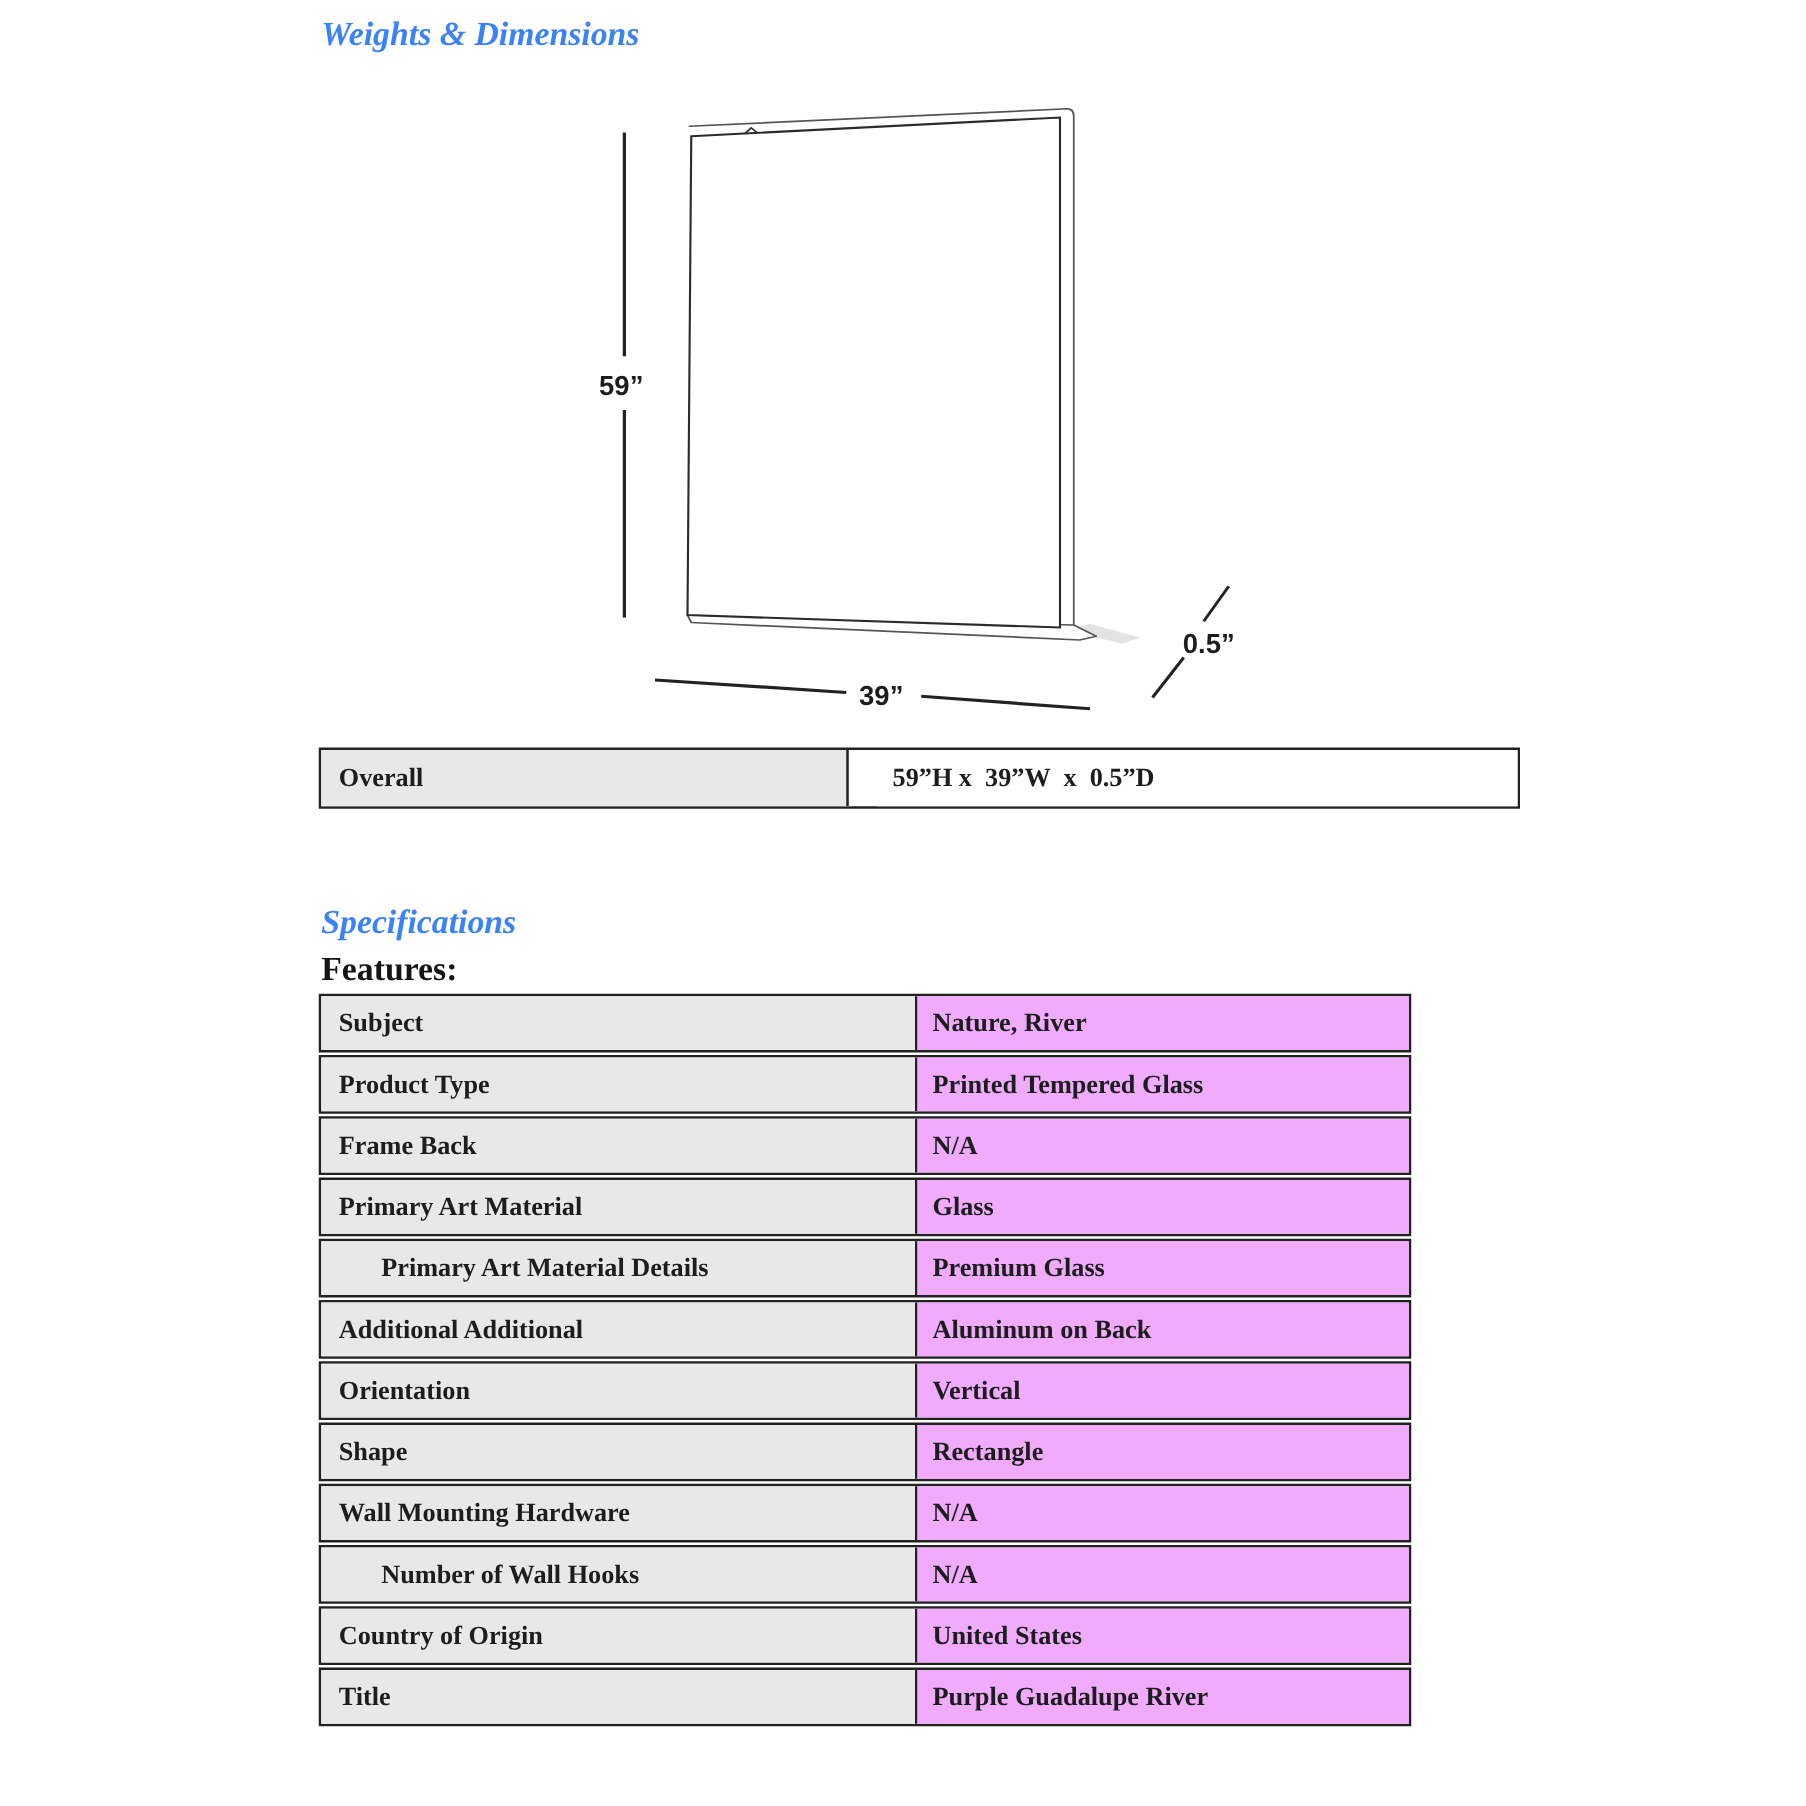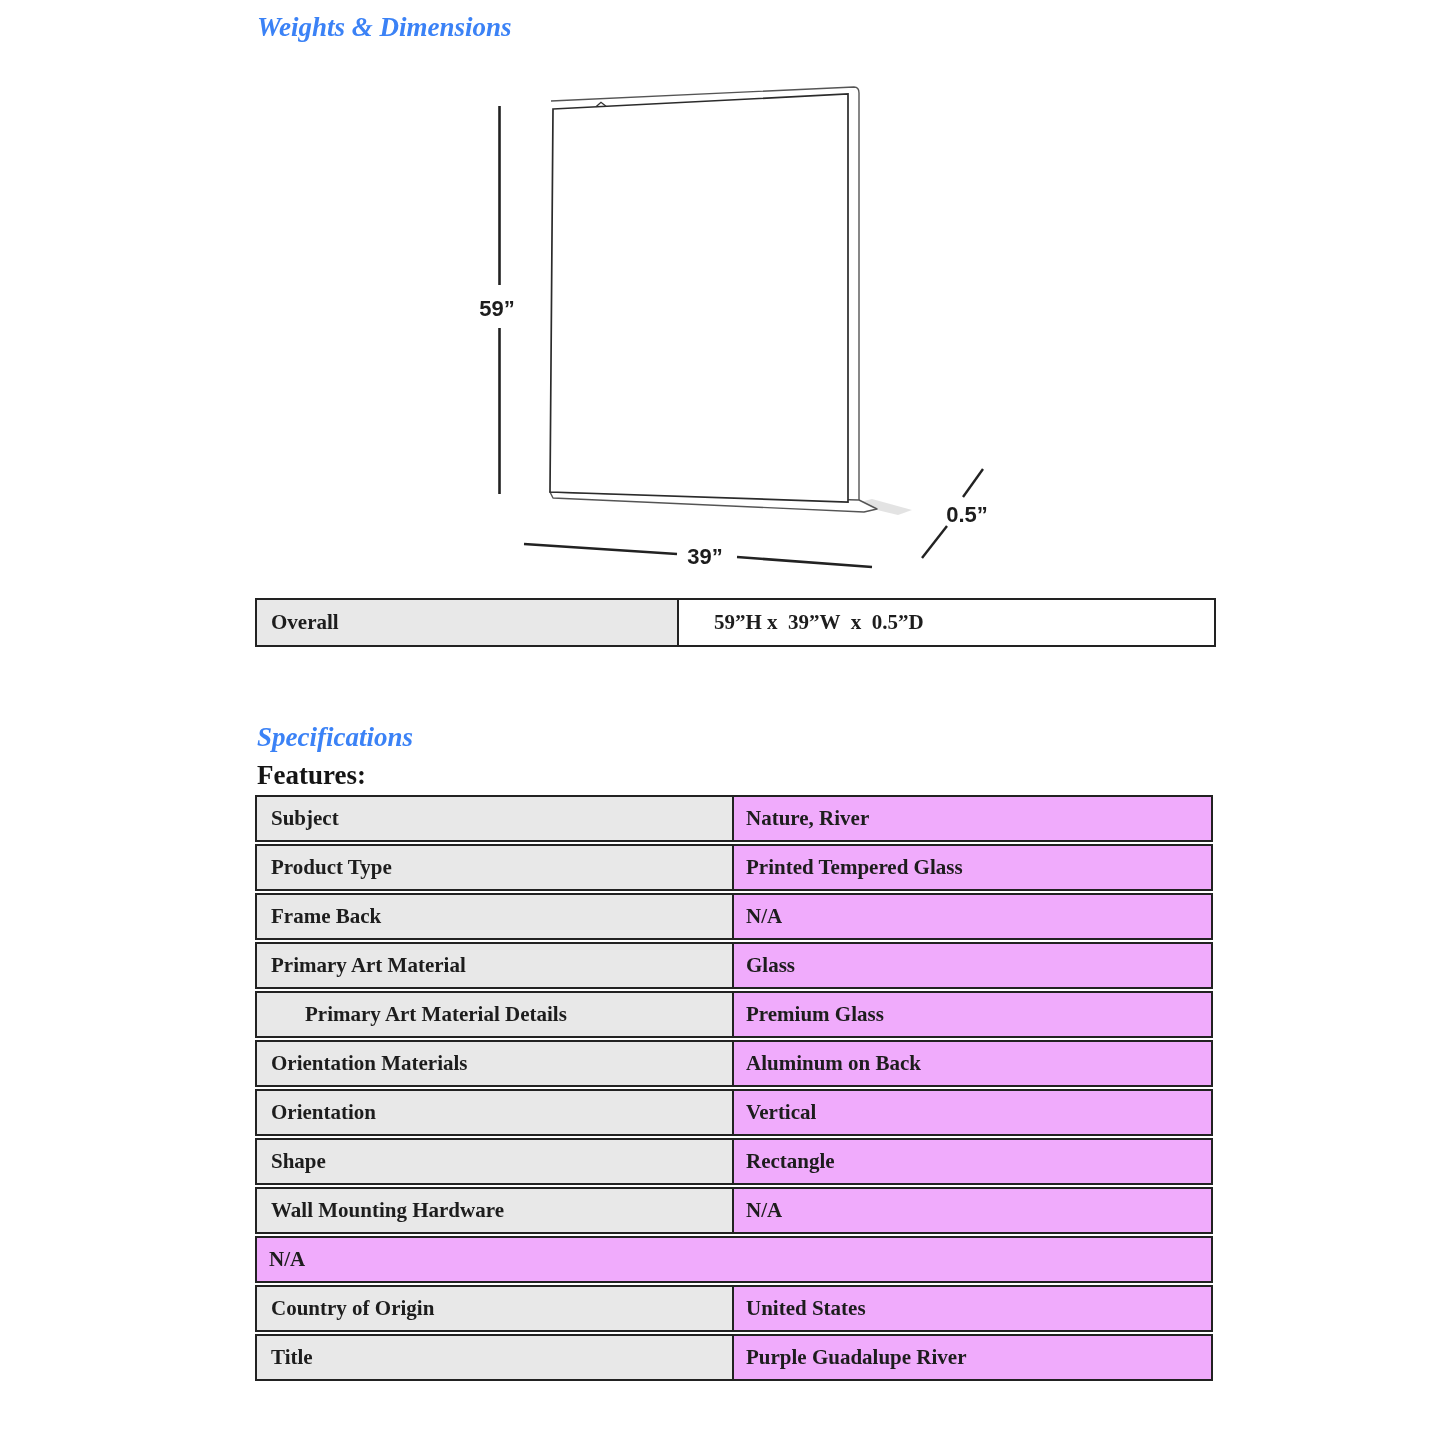--- a/index.html
+++ b/index.html
@@ -76,21 +76,21 @@
     flex: 1;
     background: #ffffff;
     padding-left: 12px;
     margin-left: 23px;
   }
   
   #spec-table {
     position: absolute;
     left: 255px;
     top: 795px;
-    width: 958px;
+    width: 874px;
   }
   .spec-row {
     height: 47px;
     margin-bottom: 2px;
     border: 2px solid #222222;
     box-sizing: border-box;
     display: flex;
     background: #ffffff;
   }
   .spec-row .cell {
@@ -168,36 +168,37 @@
   </div>
   <div class="spec-row">
     <div class="cell label">Primary Art Material</div>
     <div class="cell value">Glass</div>
   </div>
   <div class="spec-row indent">
     <div class="cell label">Primary Art Material Details</div>
     <div class="cell value">Premium Glass</div>
   </div>
   <div class="spec-row">
-    <div class="cell label">Orientation Materials</div>
+    <div class="cell label">Additional Additional</div>
     <div class="cell value">Aluminum on Back</div>
   </div>
   <div class="spec-row">
     <div class="cell label">Orientation</div>
     <div class="cell value">Vertical</div>
   </div>
   <div class="spec-row">
     <div class="cell label">Shape</div>
     <div class="cell value">Rectangle</div>
   </div>
   <div class="spec-row">
     <div class="cell label">Wall Mounting Hardware</div>
     <div class="cell value">N/A</div>
   </div>
   <div class="spec-row indent">
+    <div class="cell label">Number of Wall Hooks</div>
     <div class="cell value">N/A</div>
   </div>
   <div class="spec-row">
     <div class="cell label">Country of Origin</div>
     <div class="cell value">United States</div>
   </div>
   <div class="spec-row">
     <div class="cell label">Title</div>
     <div class="cell value">Purple Guadalupe River</div>
   </div>

